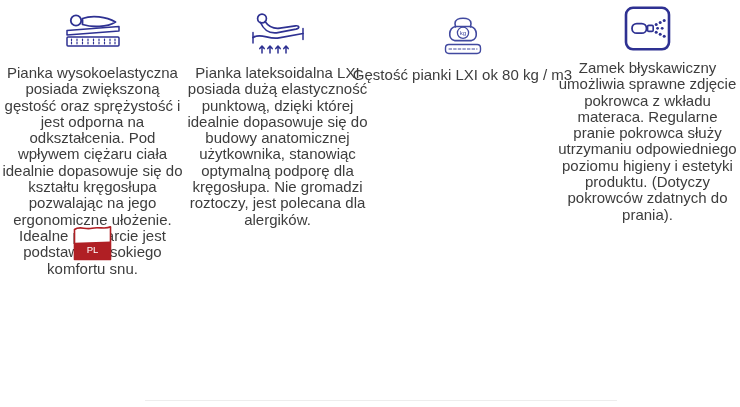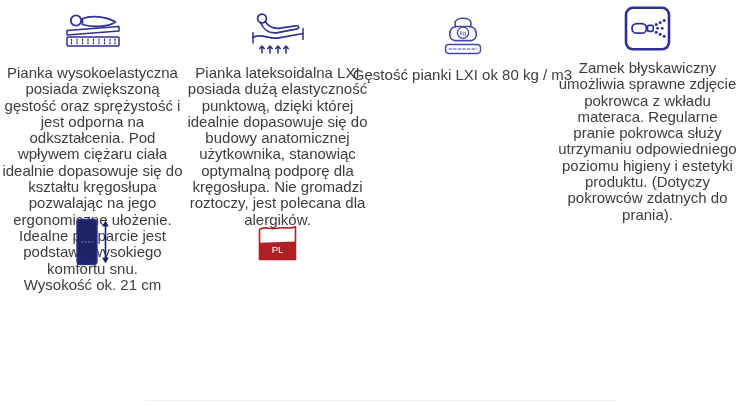--- a/index.html
+++ b/index.html
@@ -110,32 +110,20 @@
           <circle cx="38.2" cy="22.3" r="1.4"></circle>
           <circle cx="32.2" cy="26.2" r="1.5"></circle>
           <circle cx="36.2" cy="28.2" r="1.5"></circle>
           <circle cx="40.2" cy="30.2" r="1.5"></circle>
         </g>
       </svg>
     </div>
     <p class="feat-text">Zamek błyskawiczny umożliwia sprawne zdjęcie pokrowca z wkładu materaca. Regularne pranie pokrowca służy utrzymaniu odpowiedniego poziomu higieny i estetyki produktu. (Dotyczy pokrowców zdatnych do prania).</p>
   </div>
 
-  <div class="cell row2">
-    <div class="icon-box tall">
-      <svg width="38" height="50" viewBox="0 0 38 50">
-        <rect x="3" y="2.5" width="20" height="45" rx="3" fill="#1c2366" stroke="#2e3192" stroke-width="1.4"></rect>
-        <path d="M7 25 H19" stroke="#7d87c4" stroke-width="1.1" stroke-dasharray="2 1.6" fill="none"></path>
-        <path d="M31.5 6 V44" stroke="#1c2366" stroke-width="1.6" fill="none"></path>
-        <path d="M28.2 9.5 L31.5 3.5 L34.8 9.5 Z" fill="#1c2366"></path>
-        <path d="M28.2 40.5 L31.5 46.5 L34.8 40.5 Z" fill="#1c2366"></path>
-      </svg>
-    </div>
-    <p class="feat-text">Wysokość ok. 21 cm</p>
-  </div>
 
   <div class="cell row2">
     <div class="icon-box tall">
       <svg width="43" height="44" viewBox="0 0 43 44">
         <path d="M3.5 9.5 C9 5.5 14 10 21 8.2 C28 6.4 34 9.8 39.5 6.8 L39.5 39.5 L3.5 39.5 Z" fill="#ffffff" stroke="#b01f24" stroke-width="1.6" stroke-linejoin="round"></path>
         <path d="M3.5 22.8 L39.5 21.4 L39.5 39.5 L3.5 39.5 Z" fill="#b01f24"></path>
         <text x="21.5" y="33.4" font-size="9.5" fill="#ffffff" text-anchor="middle">PL</text>
       </svg>
     </div>
   </div>

